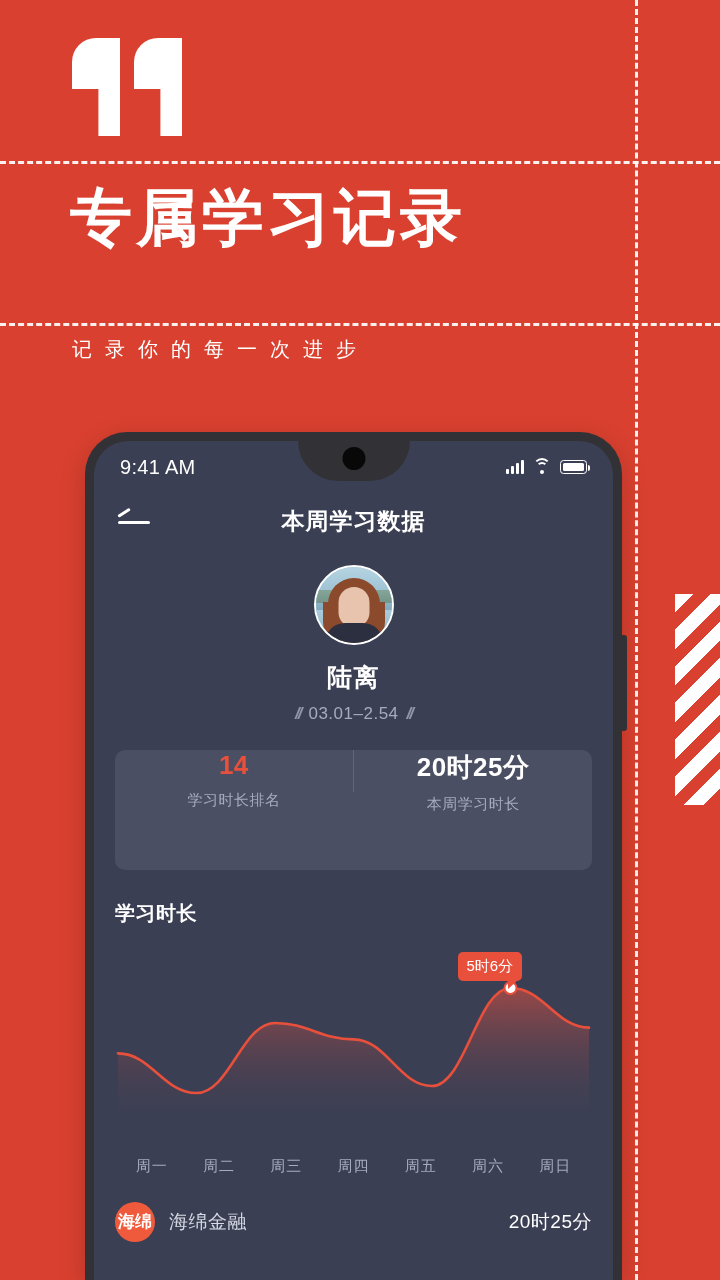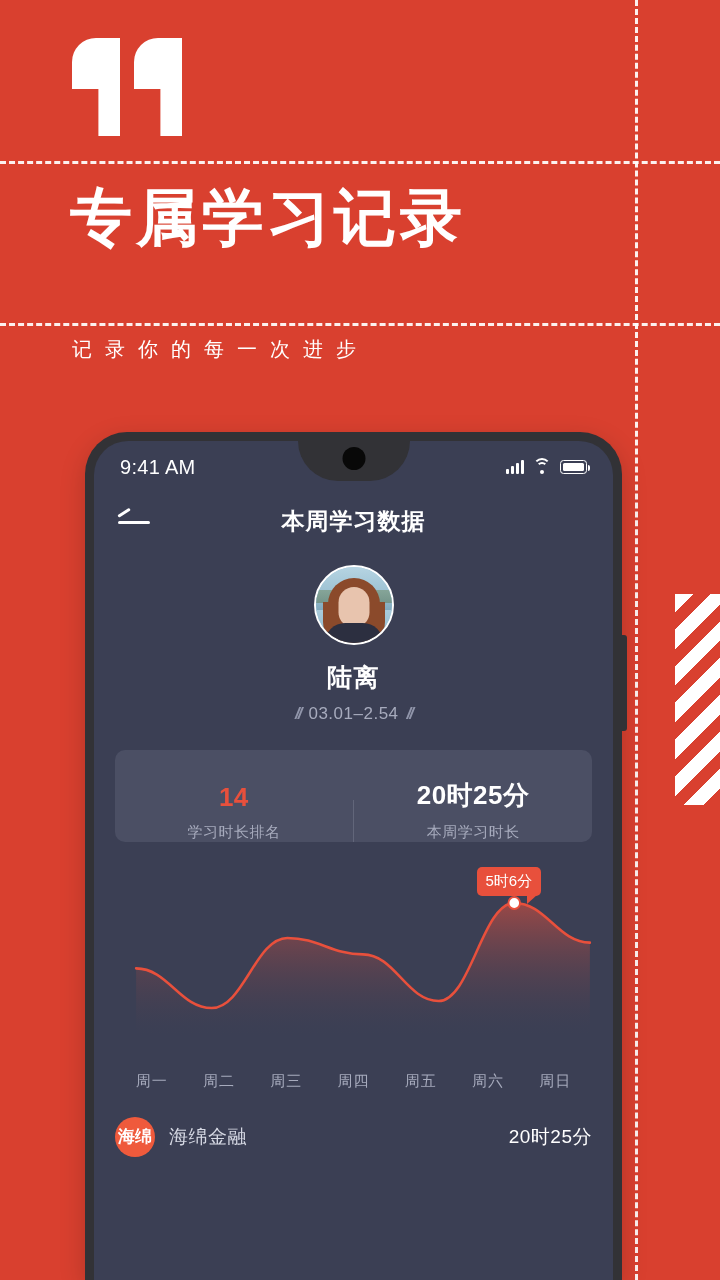--- a/index.html
+++ b/index.html
@@ -209,36 +209,36 @@
   }
   .date-range {
     margin-top:10px; font-size:17px; color:#a7abbd;
     display:flex; align-items:center; justify-content:center; gap:8px;
     letter-spacing:.5px;
   }
   .slashes { font-weight:700; font-style:italic; letter-spacing:-2px; color:#9196ab; }
 
   
   .stats-card {
-    margin:26px 21px 0 21px; height:92px;
+    margin:26px 21px 0 21px; height:120px;
     background:#4b4f64; border-radius:10px;
-    display:flex; align-items:flex-end;
+    display:flex; align-items:flex-start;
   }
   .stat { flex:1; text-align:center; }
   .stat-value { font-size:26px; font-weight:700; color:#ffffff; letter-spacing:.5px; }
   .stat-value.accent { color:#e8503c; }
   .stat-label { margin-top:10px; font-size:15px; color:#a7abbd; letter-spacing:.5px; }
   .stat-div { width:1.5px; height:42px; background:#62667a; }
 
   
   .section-title {
     margin:30px 0 0 21px;
     font-size:20px; font-weight:700; color:#ffffff; letter-spacing:.5px;
   }
-  .chart-wrap { position:relative; margin-top:14px; height:210px;margin-left:19px; }
+  .chart-wrap { position:relative; margin-top:14px; height:210px; }
   .chart-svg { display:block; width:100%; height:180px; }
   .tip-box {
     position:absolute; left:339px; top:24px;
     background:#e8503c; color:#ffffff;
     font-size:15px; font-weight:500;
     padding:5px 9px; border-radius:5px; white-space:nowrap;
   }
   .tip-box:after {
     content:""; position:absolute; right:4px; bottom:-8px;
     border-left:10px solid #e8503c;
@@ -339,20 +339,21 @@
         <div class="stat-value accent">14</div>
         <div class="stat-label">学习时长排名</div>
       </div>
       <div class="stat-div"></div>
       <div class="stat">
         <div class="stat-value">20时25分</div>
         <div class="stat-label">本周学习时长</div>
       </div>
     </div>
 
+    <div class="section-title">学习时长</div>
     <div class="chart-wrap">
       <svg class="chart-svg" viewBox="0 0 519 180" preserveAspectRatio="none">
         <defs>
           <linearGradient id="areaGrad" x1="0" y1="0" x2="0" y2="1">
             <stop offset="0%" stop-color="#e8503c" stop-opacity="0.55"></stop>
             <stop offset="100%" stop-color="#3b3f54" stop-opacity="0.05"></stop>
           </linearGradient>
         </defs>
         <path id="chart-area" fill="url(#areaGrad)" d="M 24 112.33333333333334 C 56.97 112.33333333333334, 69.53 152, 102.5 152 C 135.47 152, 148.03 82, 181 82 C 213.97 82, 226.53 98.33333333333333, 259.5 98.33333333333333 C 292.47 98.33333333333333, 305.03 145, 338 145 C 370.97 145, 383.53 47, 416.5 47 C 449.47 47, 462.03 86.66666666666667, 495 86.66666666666667 L 495 180 L 24 180 Z"></path>
         <path id="chart-line" fill="none" stroke="#e8503c" stroke-width="2.6" stroke-linecap="round" stroke-linejoin="round" d="M 24 112.33333333333334 C 56.97 112.33333333333334, 69.53 152, 102.5 152 C 135.47 152, 148.03 82, 181 82 C 213.97 82, 226.53 98.33333333333333, 259.5 98.33333333333333 C 292.47 98.33333333333333, 305.03 145, 338 145 C 370.97 145, 383.53 47, 416.5 47 C 449.47 47, 462.03 86.66666666666667, 495 86.66666666666667"></path>

